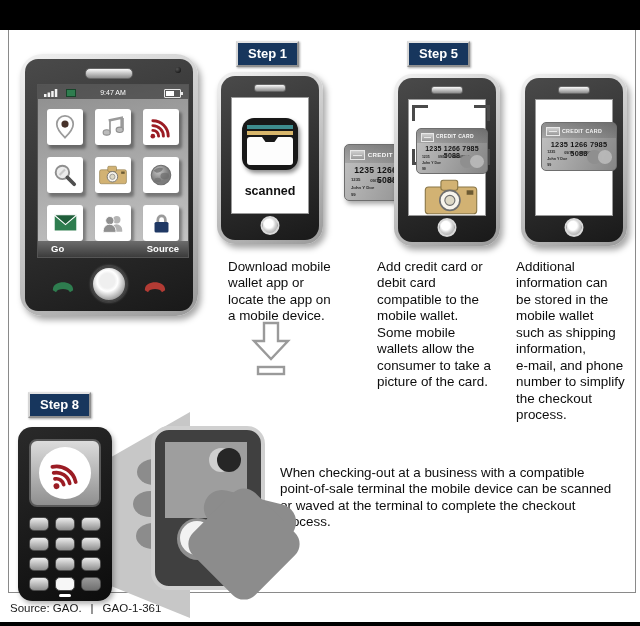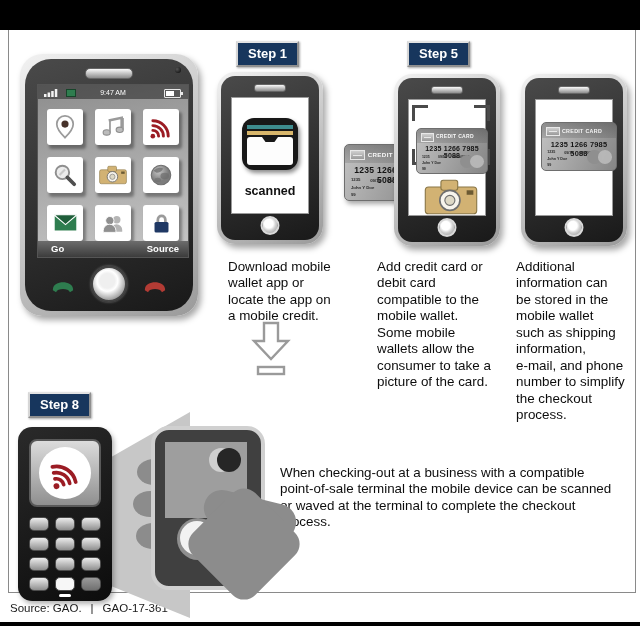--- a/index.html
+++ b/index.html
@@ -29,21 +29,21 @@
            border-radius:3px;background:linear-gradient(#fafafa,#8d8d8d);border:1px solid #666;}
   .home{position:absolute;bottom:5px;left:50%;transform:translateX(-50%);width:15px;height:15px;
         border-radius:50%;background:radial-gradient(circle at 42% 38%,#fff 0 34%,#cfcfcf 55%,#8d8d8d 100%);
         border:2px solid #d9d9d9;}
   .sp{width:106px;height:172px;}
   .sp .screen{position:absolute;left:10px;right:10px;top:21px;bottom:26px;background:#fff;
               border:1px solid #9a9a9a;}
 
   
   .bigphone{left:20px;top:54px;width:178px;height:262px;border-radius:22px;z-index:3;}
-  .bigphone .phone-body{inset:5px;border-radius:26px;}
+  .bigphone .phone-body{inset:5px;border-radius:13px;}
   .big-speaker{position:absolute;top:9px;left:50%;transform:translateX(-50%);width:46px;height:9px;
            border-radius:5px;background:linear-gradient(#fafafa,#8d8d8d);border:1px solid #666;}
   .big-cam{position:absolute;top:8px;right:12px;width:6px;height:6px;border-radius:50%;
            background:radial-gradient(circle at 35% 35%,#555,#050505);}
   .bigscreen{position:absolute;left:12px;top:25px;width:150px;height:172px;
              background:linear-gradient(168deg,#8d8d8d,#c8c8c8);border:1px solid #555;}
   .statusbar{position:absolute;left:0;right:0;top:0;height:14px;background:rgba(25,25,25,.5);
              display:flex;align-items:center;}
   .s-time{position:absolute;left:0;right:0;text-align:center;color:#fff;font-size:7px;}
   .s-green{position:absolute;left:28px;top:4px;width:8px;height:6px;background:#2f7d4f;border:1px solid #17452a;}
@@ -337,21 +337,21 @@
             </div>
         </div>
       </div>
       <div class="home"></div>
     </div>
   </div>
 
   <div class="desc" style="left:228px;top:259px;width:124px">Download mobile
 wallet app or
 locate the app on
-a mobile credit.</div>
+a mobile device.</div>
   <div class="desc" style="left:377px;top:259px;width:136px">Add credit card or
 debit card
 compatible to the
 mobile wallet.
 Some mobile
 wallets allow the
 consumer to take a
 picture of the card.</div>
   <div class="desc" style="left:516px;top:259px;width:128px">Additional
 information can
@@ -411,16 +411,16 @@
     <div class="h-screen"></div>
     <div class="h-camlight"></div>
     <div class="h-cam"></div>
     <div class="h-ring"></div>
     <div class="h-btn"></div>
   </div>
   <div class="thumb"></div>
   <div class="palm"></div>
 
   <div class="footer">
-    <span>Source: GAO.</span><span class="sep">|</span><span>GAO-17-361</span>
+    <span>Source: GAO.</span><span class="sep">|</span><span>GAO-1-361</span>
   </div>
   <div class="botbar"></div>
 </div>
 
 </body></html>

